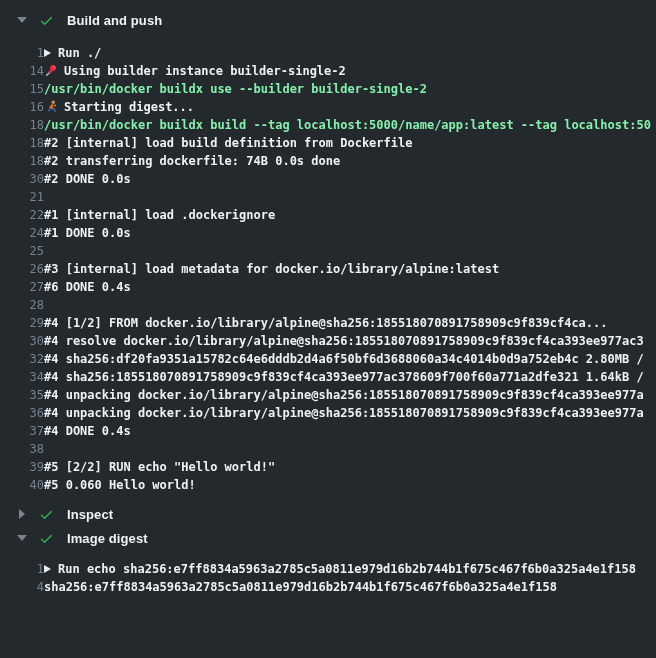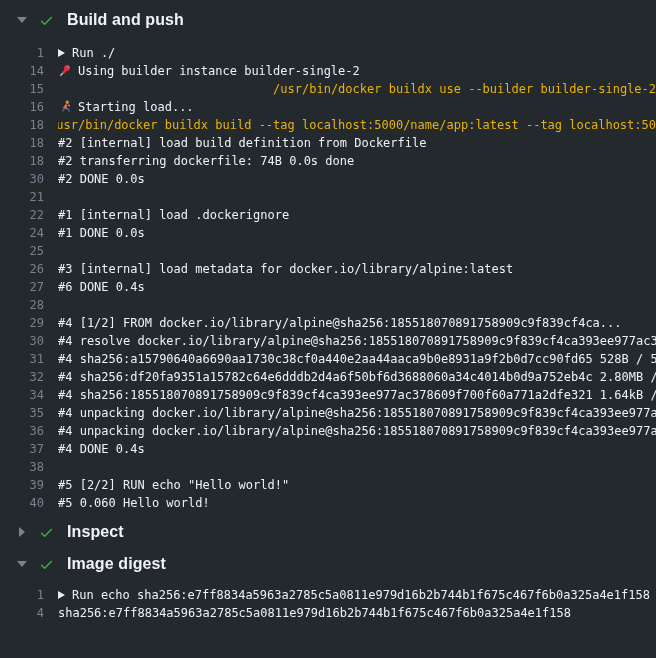--- a/index.html
+++ b/index.html
@@ -7,43 +7,43 @@
     width:656px;height:658px;overflow:hidden;
     background:#24292e;
     font-family:"Liberation Sans","DejaVu Sans",sans-serif;
   }
   .log{padding-top:8px;}
   .section-header{
     height:24px;display:flex;align-items:center;
     padding-left:17px;cursor:pointer;
   }
   .section-header.mt4{margin-top:8px;}
-  .section-header.mt8{margin-top:8px;text-align:center;}
+  .section-header.mt8{text-align:center;}
   .tri{width:0;height:0;flex:0 0 auto;}
   .tri-down{border-left:5px solid transparent;border-right:5px solid transparent;border-top:6px solid #7a828c;margin-right:12px;}
   .tri-right{border-top:5px solid transparent;border-bottom:5px solid transparent;border-left:6px solid #7a828c;margin-left:2px;margin-right:14px;}
   .check{width:16px;height:16px;flex:0 0 auto;margin-right:12px;display:flex;align-items:center;}
   .section-title{
-    color:#f0f3f6;font-size:16px;font-weight:bold;letter-spacing:.1px;white-space:pre;
+    color:#f0f3f6;font-size:13px;font-weight:bold;letter-spacing:.1px;white-space:pre;
   }
   .section-logs{margin-top:12px;margin-bottom:2px;}
   .section-logs.tight{margin-top:10px;}
   .line{
     display:flex;height:18px;line-height:18px;
     font-family:"DejaVu Sans Mono","Liberation Mono",monospace;font-size:12px;
   }
   .ln{
     flex:0 0 44px;text-align:right;color:#768390;
     user-select:none;cursor:pointer;
   }
   .txt{
-    margin-left:14px;color:#eef2f6;white-space:pre;overflow:hidden;flex:1 1 auto;
-    display:flex;align-items:center;
-  }
-  .txt.cmd{color:#eab308;justify-content:flex-end;}
+    margin-left:0;color:#eef2f6;white-space:pre;overflow:hidden;flex:1 1 auto;
+    display:flex;align-items:center;font-weight:bold;
+  }
+  .txt.cmd{color:#86efac;}
   .msg{white-space:pre;}
   .run-chevron{
     width:0;height:0;flex:0 0 auto;
     border-top:4.5px solid transparent;border-bottom:4.5px solid transparent;
     border-left:7px solid #e8edf2;margin-right:7px;
   }
   .inline-icon{width:15px;height:15px;flex:0 0 auto;margin-right:5px;display:flex;align-items:center;}
   .inline-icon svg,.check svg{display:block;}
 </style>
 </head>
@@ -78,21 +78,21 @@
           <span class="ln">15</span>
           <span class="txt cmd"><span class="msg">/usr/bin/docker buildx use --builder builder-single-2</span></span>
         </div>
         <div class="line">
           <span class="ln">16</span>
           <span class="txt"><span class="inline-icon"><svg width="14" height="14" viewBox="0 0 16 16">
                 <circle cx="10.6" cy="2.6" r="1.9" fill="#c98f5f"></circle>
                 <path d="M10 5.2 7.6 8.4l2.8 1.4" stroke="#e8702a" stroke-width="2.6" fill="none"></path>
                 <path d="M7.4 9.6 5 12.8M9.6 9.6l2.6 1.2.6 2.8" stroke="#3b5fa0" stroke-width="1.9" fill="none"></path>
                 <path d="M11.4 5.6l2.4 1" stroke="#c98f5f" stroke-width="1.5" fill="none"></path>
-              </svg></span><span class="msg">Starting load...</span></span>
+              </svg></span><span class="msg">Starting digest...</span></span>
         </div>
         <div class="line">
           <span class="ln">18</span>
           <span class="txt cmd"><span class="msg">/usr/bin/docker buildx build --tag localhost:5000/name/app:latest --tag localhost:50</span></span>
         </div>
         <div class="line">
           <span class="ln">18</span>
           <span class="txt"><span class="msg">#2 [internal] load build definition from Dockerfile</span></span>
         </div>
         <div class="line">
@@ -131,24 +131,20 @@
           <span class="ln">28</span>
           <span class="txt"><span class="msg"></span></span>
         </div>
         <div class="line">
           <span class="ln">29</span>
           <span class="txt"><span class="msg">#4 [1/2] FROM docker.io/library/alpine@sha256:185518070891758909c9f839cf4ca...</span></span>
         </div>
         <div class="line">
           <span class="ln">30</span>
           <span class="txt"><span class="msg">#4 resolve docker.io/library/alpine@sha256:185518070891758909c9f839cf4ca393ee977ac3</span></span>
-        </div>
-        <div class="line">
-          <span class="ln">31</span>
-          <span class="txt"><span class="msg">#4 sha256:a15790640a6690aa1730c38cf0a440e2aa44aaca9b0e8931a9f2b0d7cc90fd65 528B / 5</span></span>
         </div>
         <div class="line">
           <span class="ln">32</span>
           <span class="txt"><span class="msg">#4 sha256:df20fa9351a15782c64e6dddb2d4a6f50bf6d3688060a34c4014b0d9a752eb4c 2.80MB /</span></span>
         </div>
         <div class="line">
           <span class="ln">34</span>
           <span class="txt"><span class="msg">#4 sha256:185518070891758909c9f839cf4ca393ee977ac378609f700f60a771a2dfe321 1.64kB /</span></span>
         </div>
         <div class="line">

